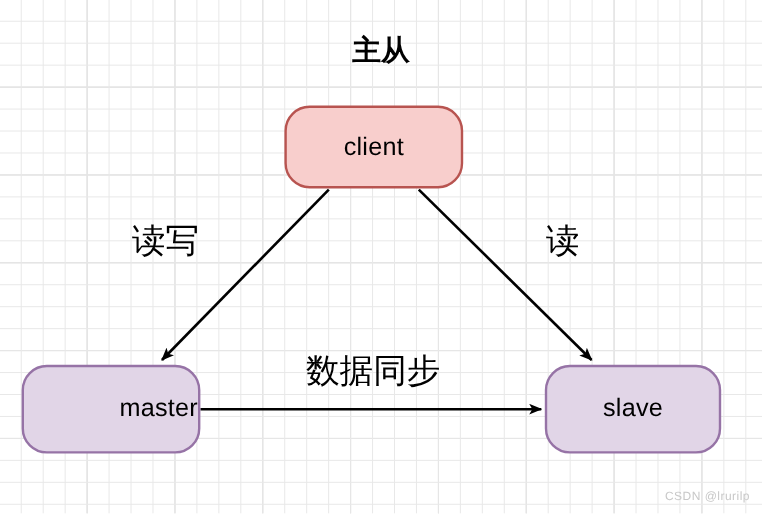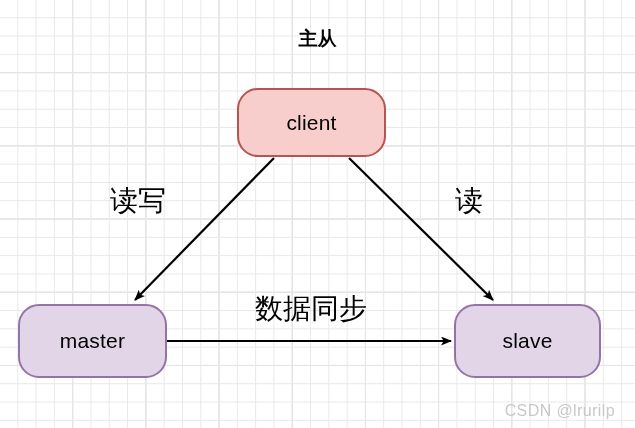--- a/index.html
+++ b/index.html
@@ -53,37 +53,38 @@
     background: #f8cecc;
     border: 2px solid #b85450;
   }
   #node-master {
     left: 18px;
     top: 304px;
     width: 149px;
     height: 74px;
     background: #e1d5e7;
     border: 2px solid #9673a6;
+    justify-content: flex-end;
   }
   #node-slave {
     left: 454px;
     top: 304px;
     width: 147px;
     height: 74px;
     background: #e1d5e7;
     border: 2px solid #9673a6;
     text-align: center;
   }
   .diagram-title {
     position: absolute;
     left: 0;
     top: 26px;
     width: 635px;
     text-align: center;
-    font-size: 19px;
+    font-size: 24px;
     font-weight: bold;
     color: #000000;
   }
   .edge-label {
     position: absolute;
     font-size: 28px;
     color: #000000;
     white-space: nowrap;
   }
   #label-read-write {
@@ -93,23 +94,23 @@
   #label-read {
     left: 455px;
     top: 182px;
   }
   #label-sync {
     left: 255px;
     top: 290px;
   }
   #watermark {
     position: absolute;
-    right: 20px;
+    right: 10px;
     bottom: 8px;
-    font-size: 16px;
+    font-size: 10px;
     color: #c8c8c8;
     letter-spacing: 0.4px;
   }
 </style>
 </head>
 <body>
 
 <div id="canvas">
 
   <div class="diagram-title">主从</div>

